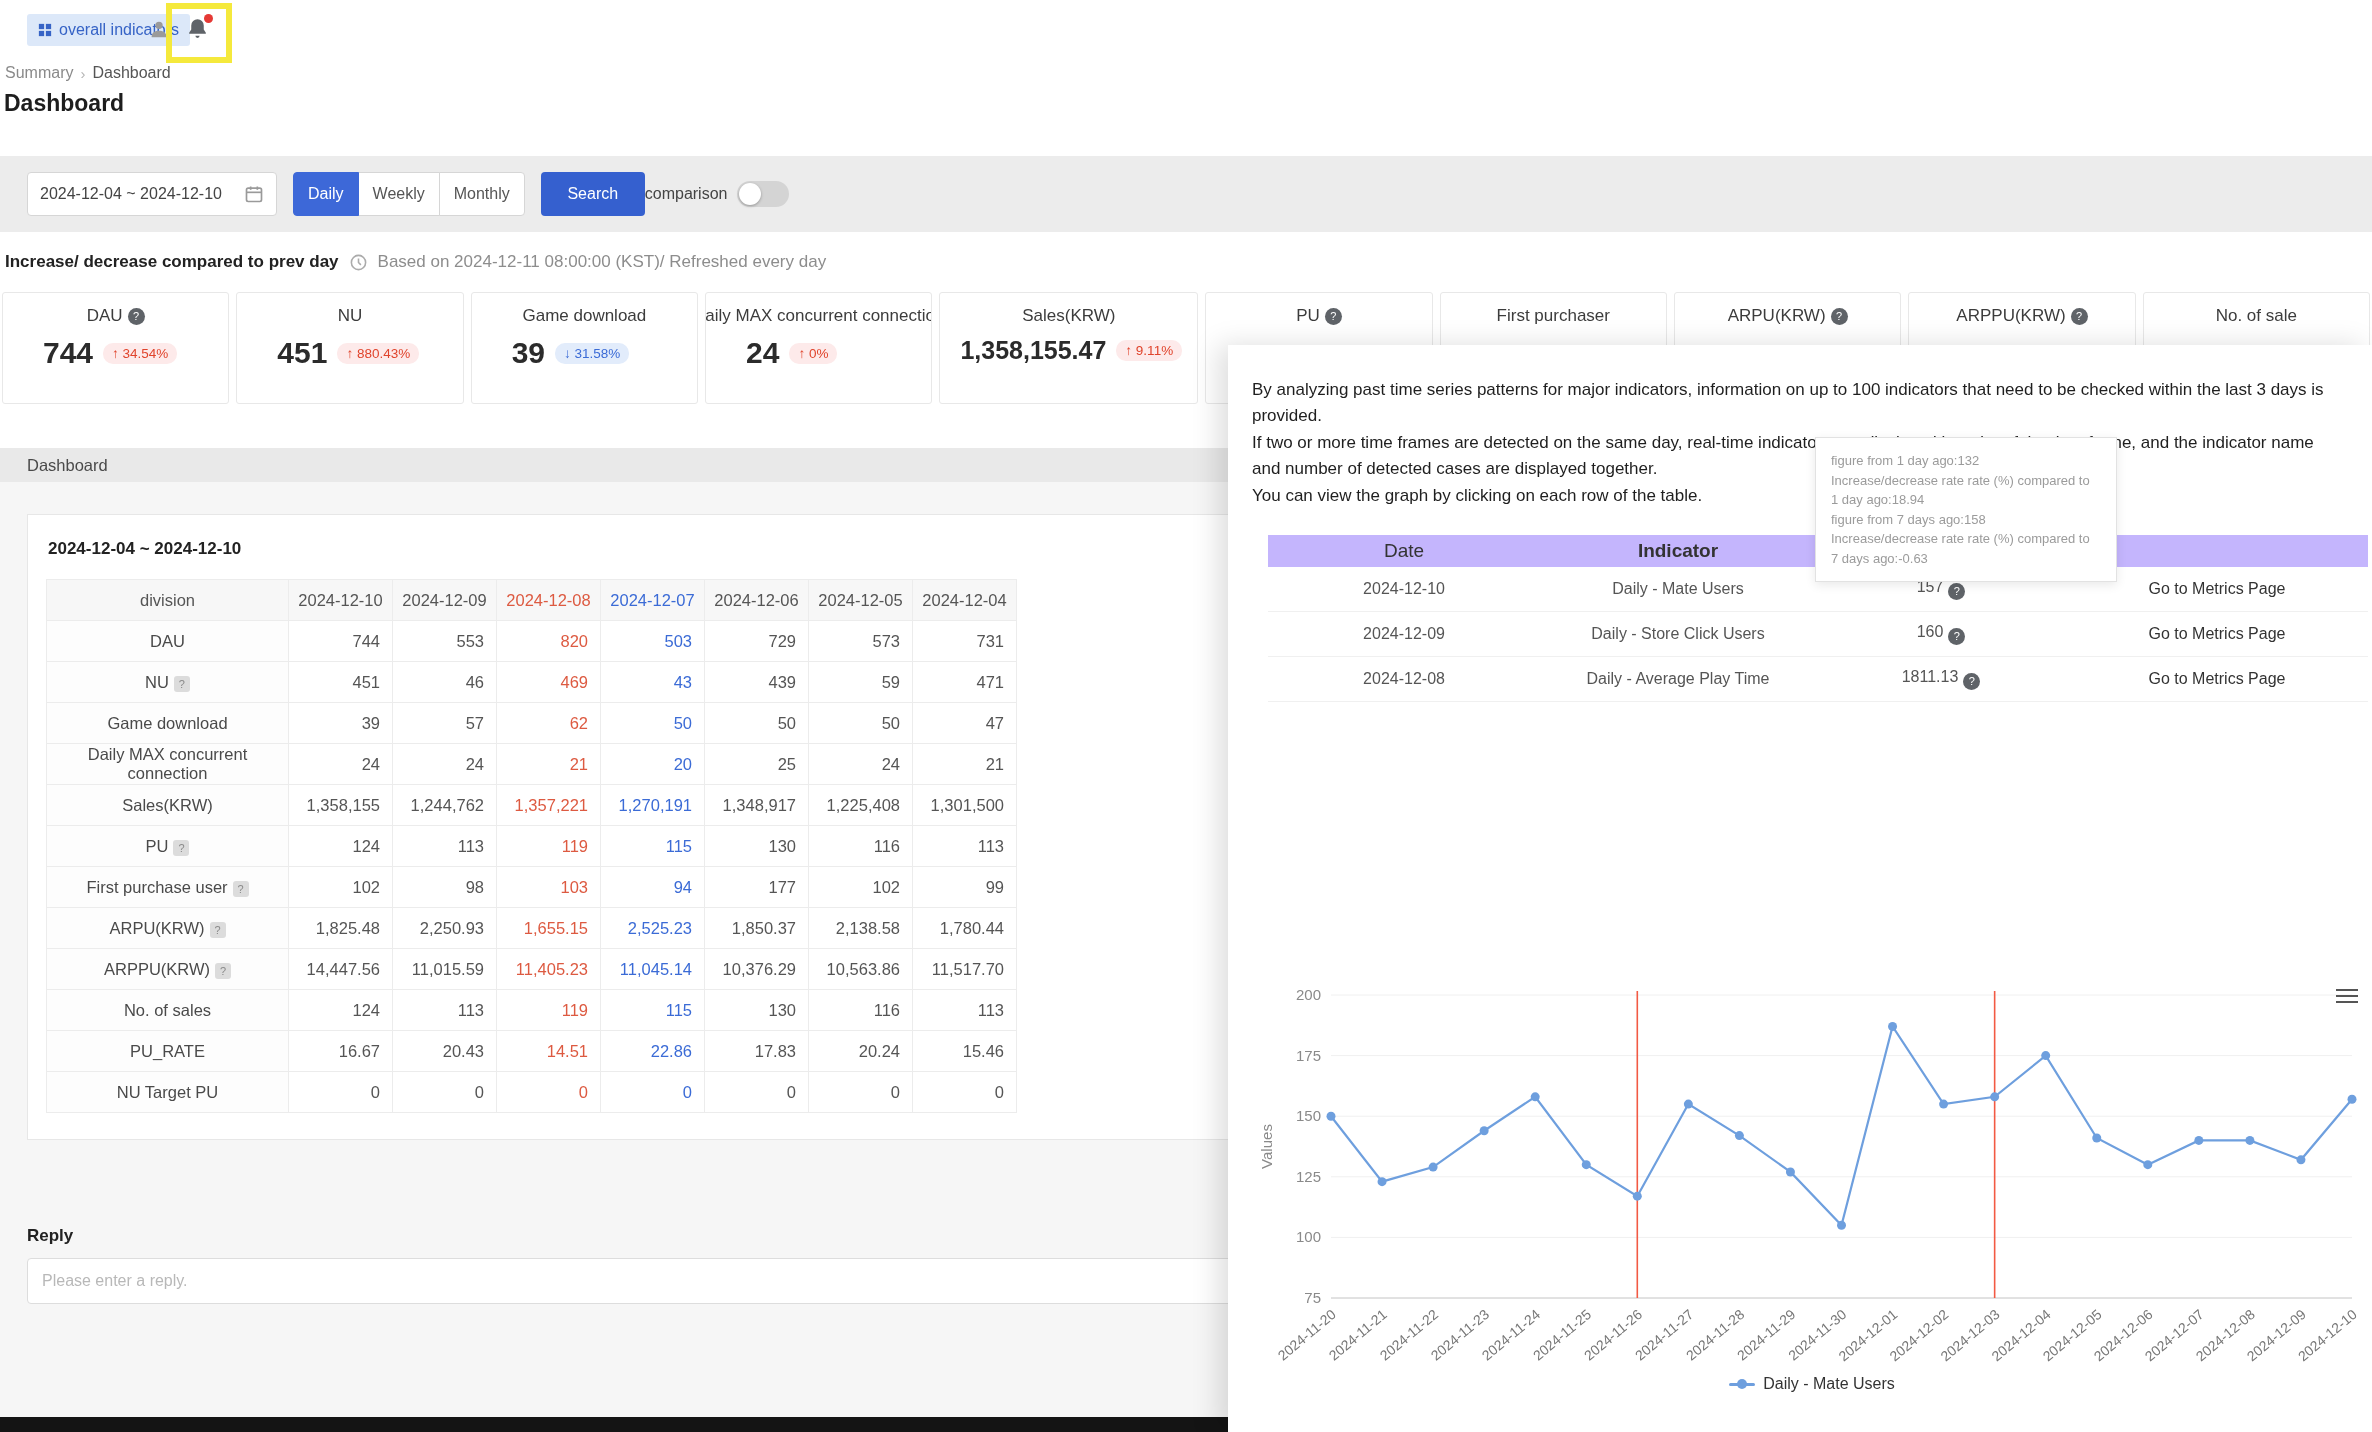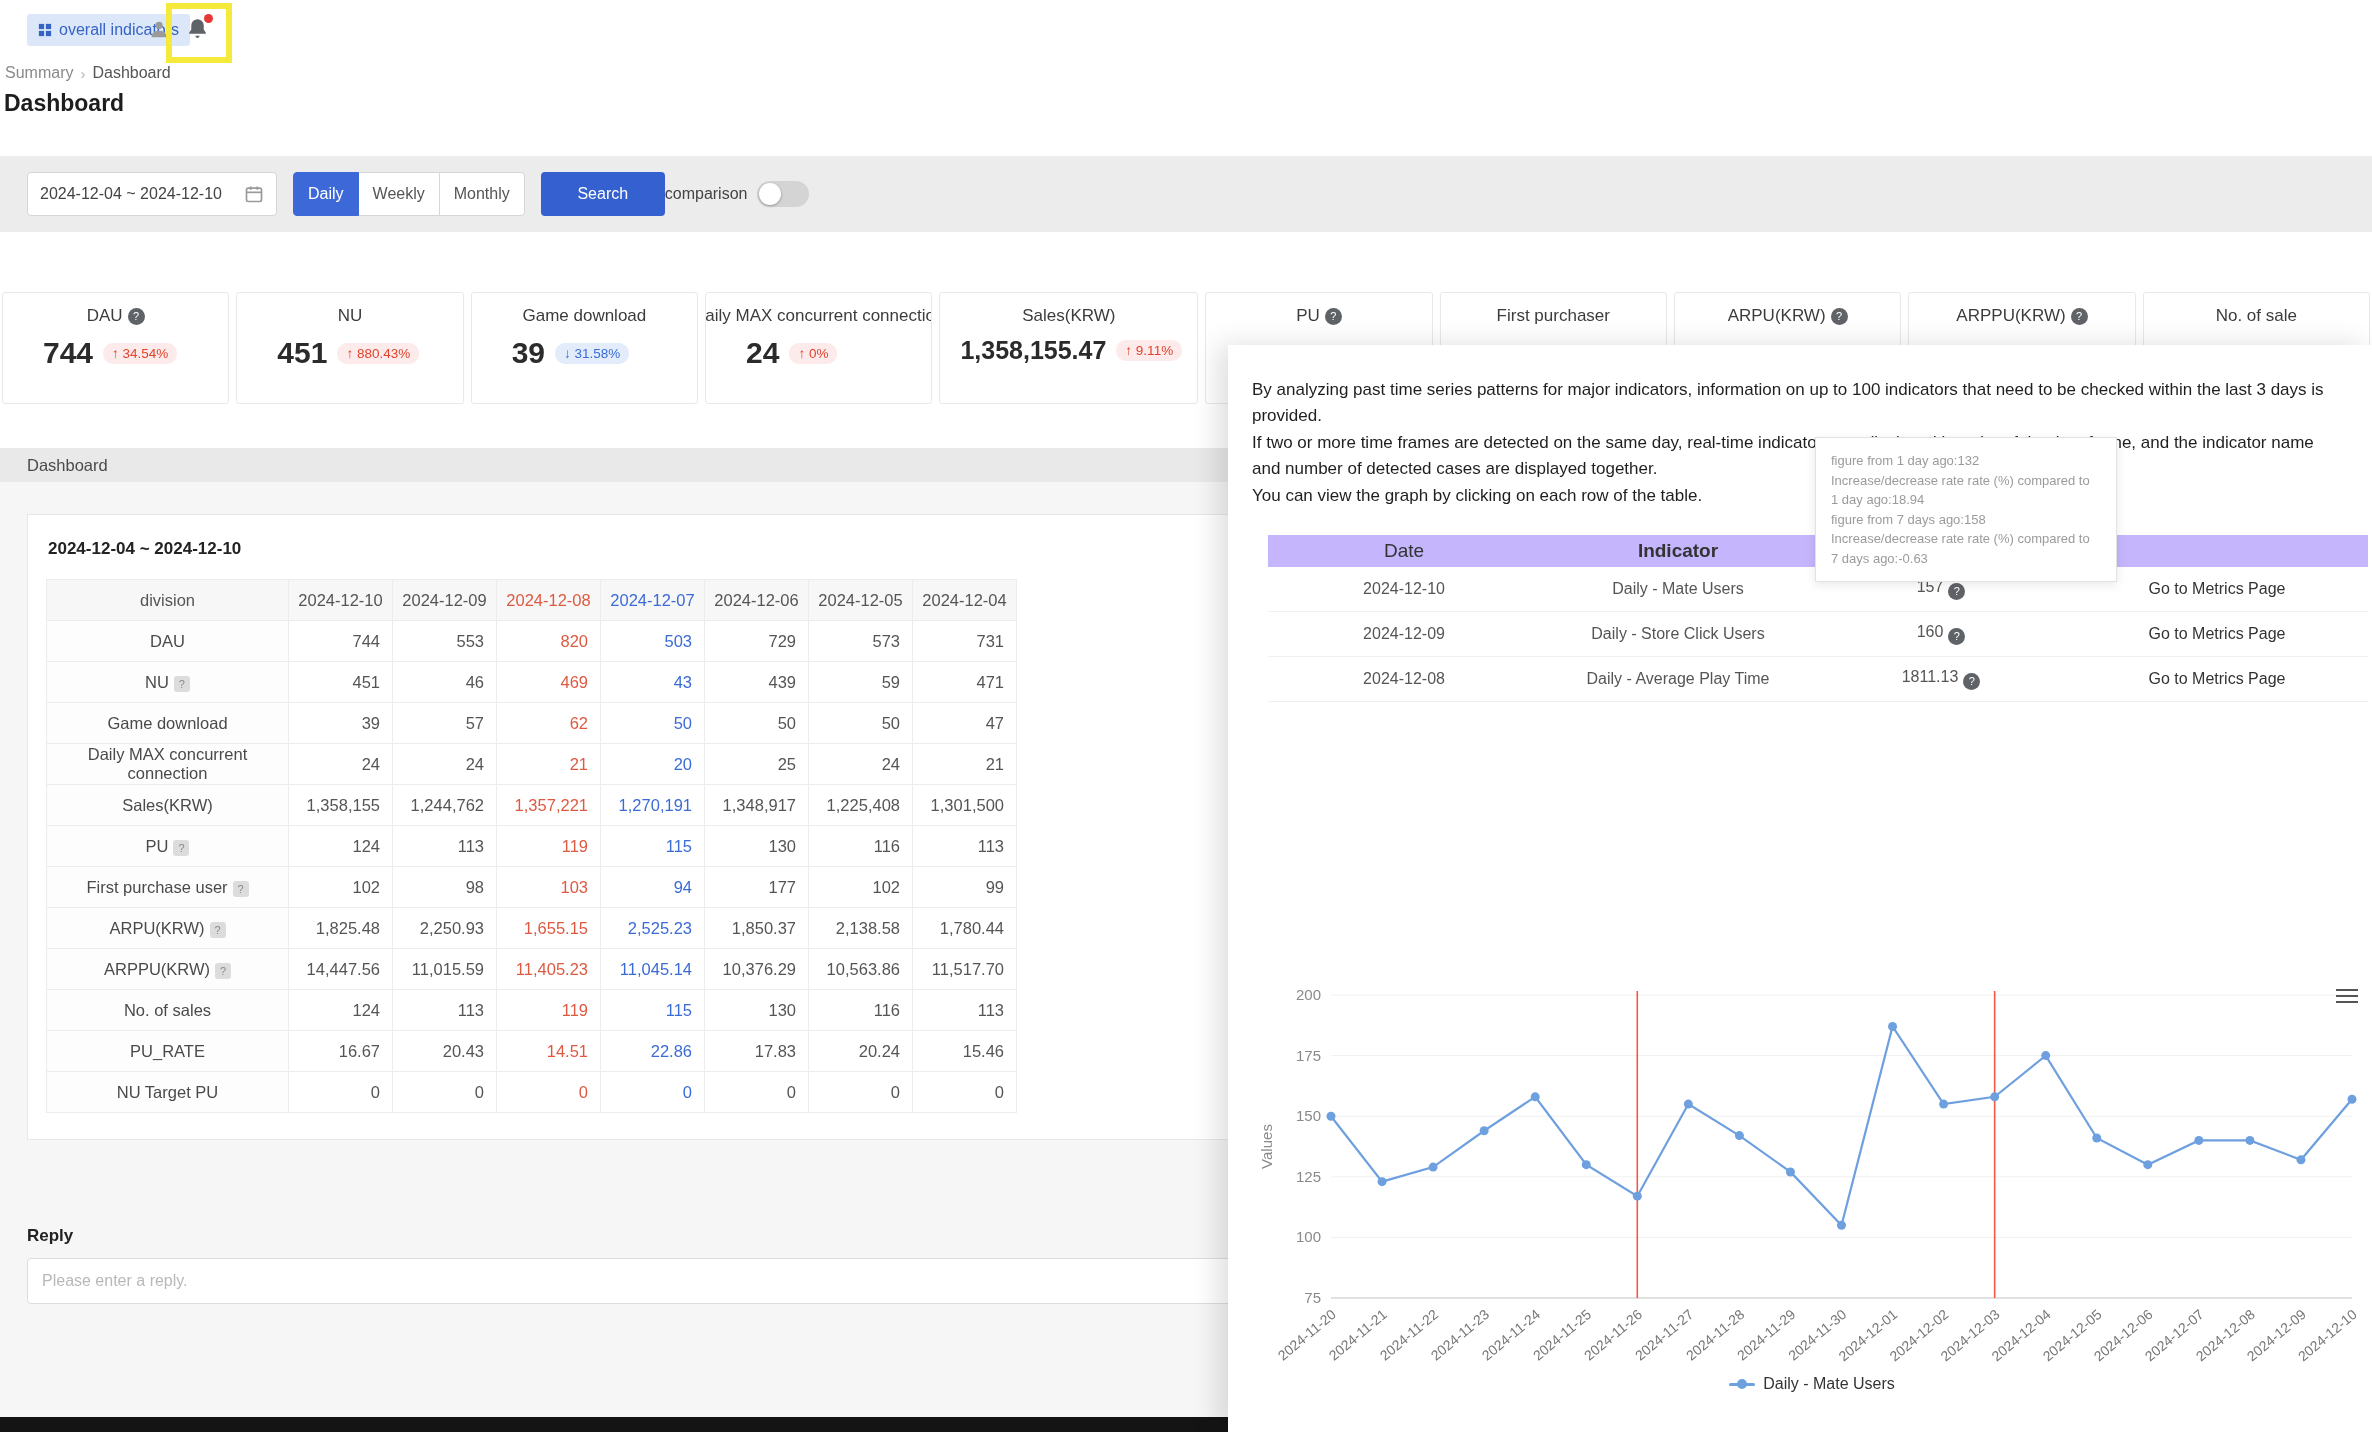--- a/index.html
+++ b/index.html
@@ -25,21 +25,21 @@
 
   
   .filterbar{position:absolute;top:156px;left:0;right:0;height:76px;background:#ececec;display:flex;align-items:center;padding-left:27px}
   .date-input{width:250px;height:44px;background:#fff;border:1px solid #d6d6d6;border-radius:4px;
     display:flex;align-items:center;justify-content:space-between;padding:0 12px;font-size:16px;color:#444;cursor:pointer}
   .segment{display:flex;margin-left:16px}
   .seg-btn{height:44px;padding:0 14px;font-size:16px;background:#fff;border:1px solid #d6d6d6;color:#555;cursor:pointer;margin-left:-1px;font-family:inherit}
   .seg-btn:first-child{border-radius:4px 0 0 4px;margin-left:0}
   .seg-btn:last-child{border-radius:0 4px 4px 0}
   .seg-btn.active{background:#3d68d8;border-color:#3d68d8;color:#fff;z-index:1}
-  .search-btn{margin-left:16px;height:44px;width:124px;background:#3560cf;color:#fff;border:none;border-radius:4px;font-size:16px;cursor:pointer;font-family:inherit}
+  .search-btn{margin-left:16px;height:44px;width:104px;background:#3560cf;color:#fff;border:none;border-radius:4px;font-size:16px;cursor:pointer;font-family:inherit}
   .cmp-label{margin-left:0;font-size:16px;color:#444}
   .toggle{margin-left:10px;width:52px;height:26px;border-radius:13px;background:#d4d4d4;position:relative;cursor:pointer}
   .toggle .knob{position:absolute;left:2px;top:2px;width:22px;height:22px;border-radius:50%;background:#fff;box-shadow:0 1px 3px rgba(0,0,0,.3)}
 
   
   .statusline{position:absolute;top:252px;left:5px;display:flex;align-items:center;gap:10px}
   .statusline .st-title{font-size:17px;font-weight:700;color:#222}
   .statusline .st-gray{font-size:17px;color:#8d8d8d}
 
   
@@ -158,20 +158,28 @@
         <button class="seg-btn">Weekly</button>
         <button class="seg-btn">Monthly</button>
       </div>
     <button class="search-btn">Search</button>
     <span class="cmp-label">comparison</span>
     <div class="toggle">
         <div class="knob"></div>
       </div>
   </div>
 
+  <div class="statusline">
+    <span class="st-title">Increase/ decrease compared to prev day</span>
+    <svg width="19" height="19" viewBox="0 0 24 24" fill="none" stroke="#ababab" stroke-width="2">
+        <circle cx="12" cy="12" r="9"></circle>
+        <path d="M12 7v5l3 3"></path>
+      </svg>
+    <span class="st-gray">Based on 2024-12-11 08:00:00 (KST)/ Refreshed every day</span>
+  </div>
 
   <div class="kpi-row">
       <div class="kpi-card">
         <div class="kpi-title">DAU<span class="qbadge dark">?</span></div>
         <div class="kpi-value-row">
           <span class="kpi-value">744</span>
           <span class="chg up">↑ 34.54%</span>
         </div>
       </div>
       <div class="kpi-card">

